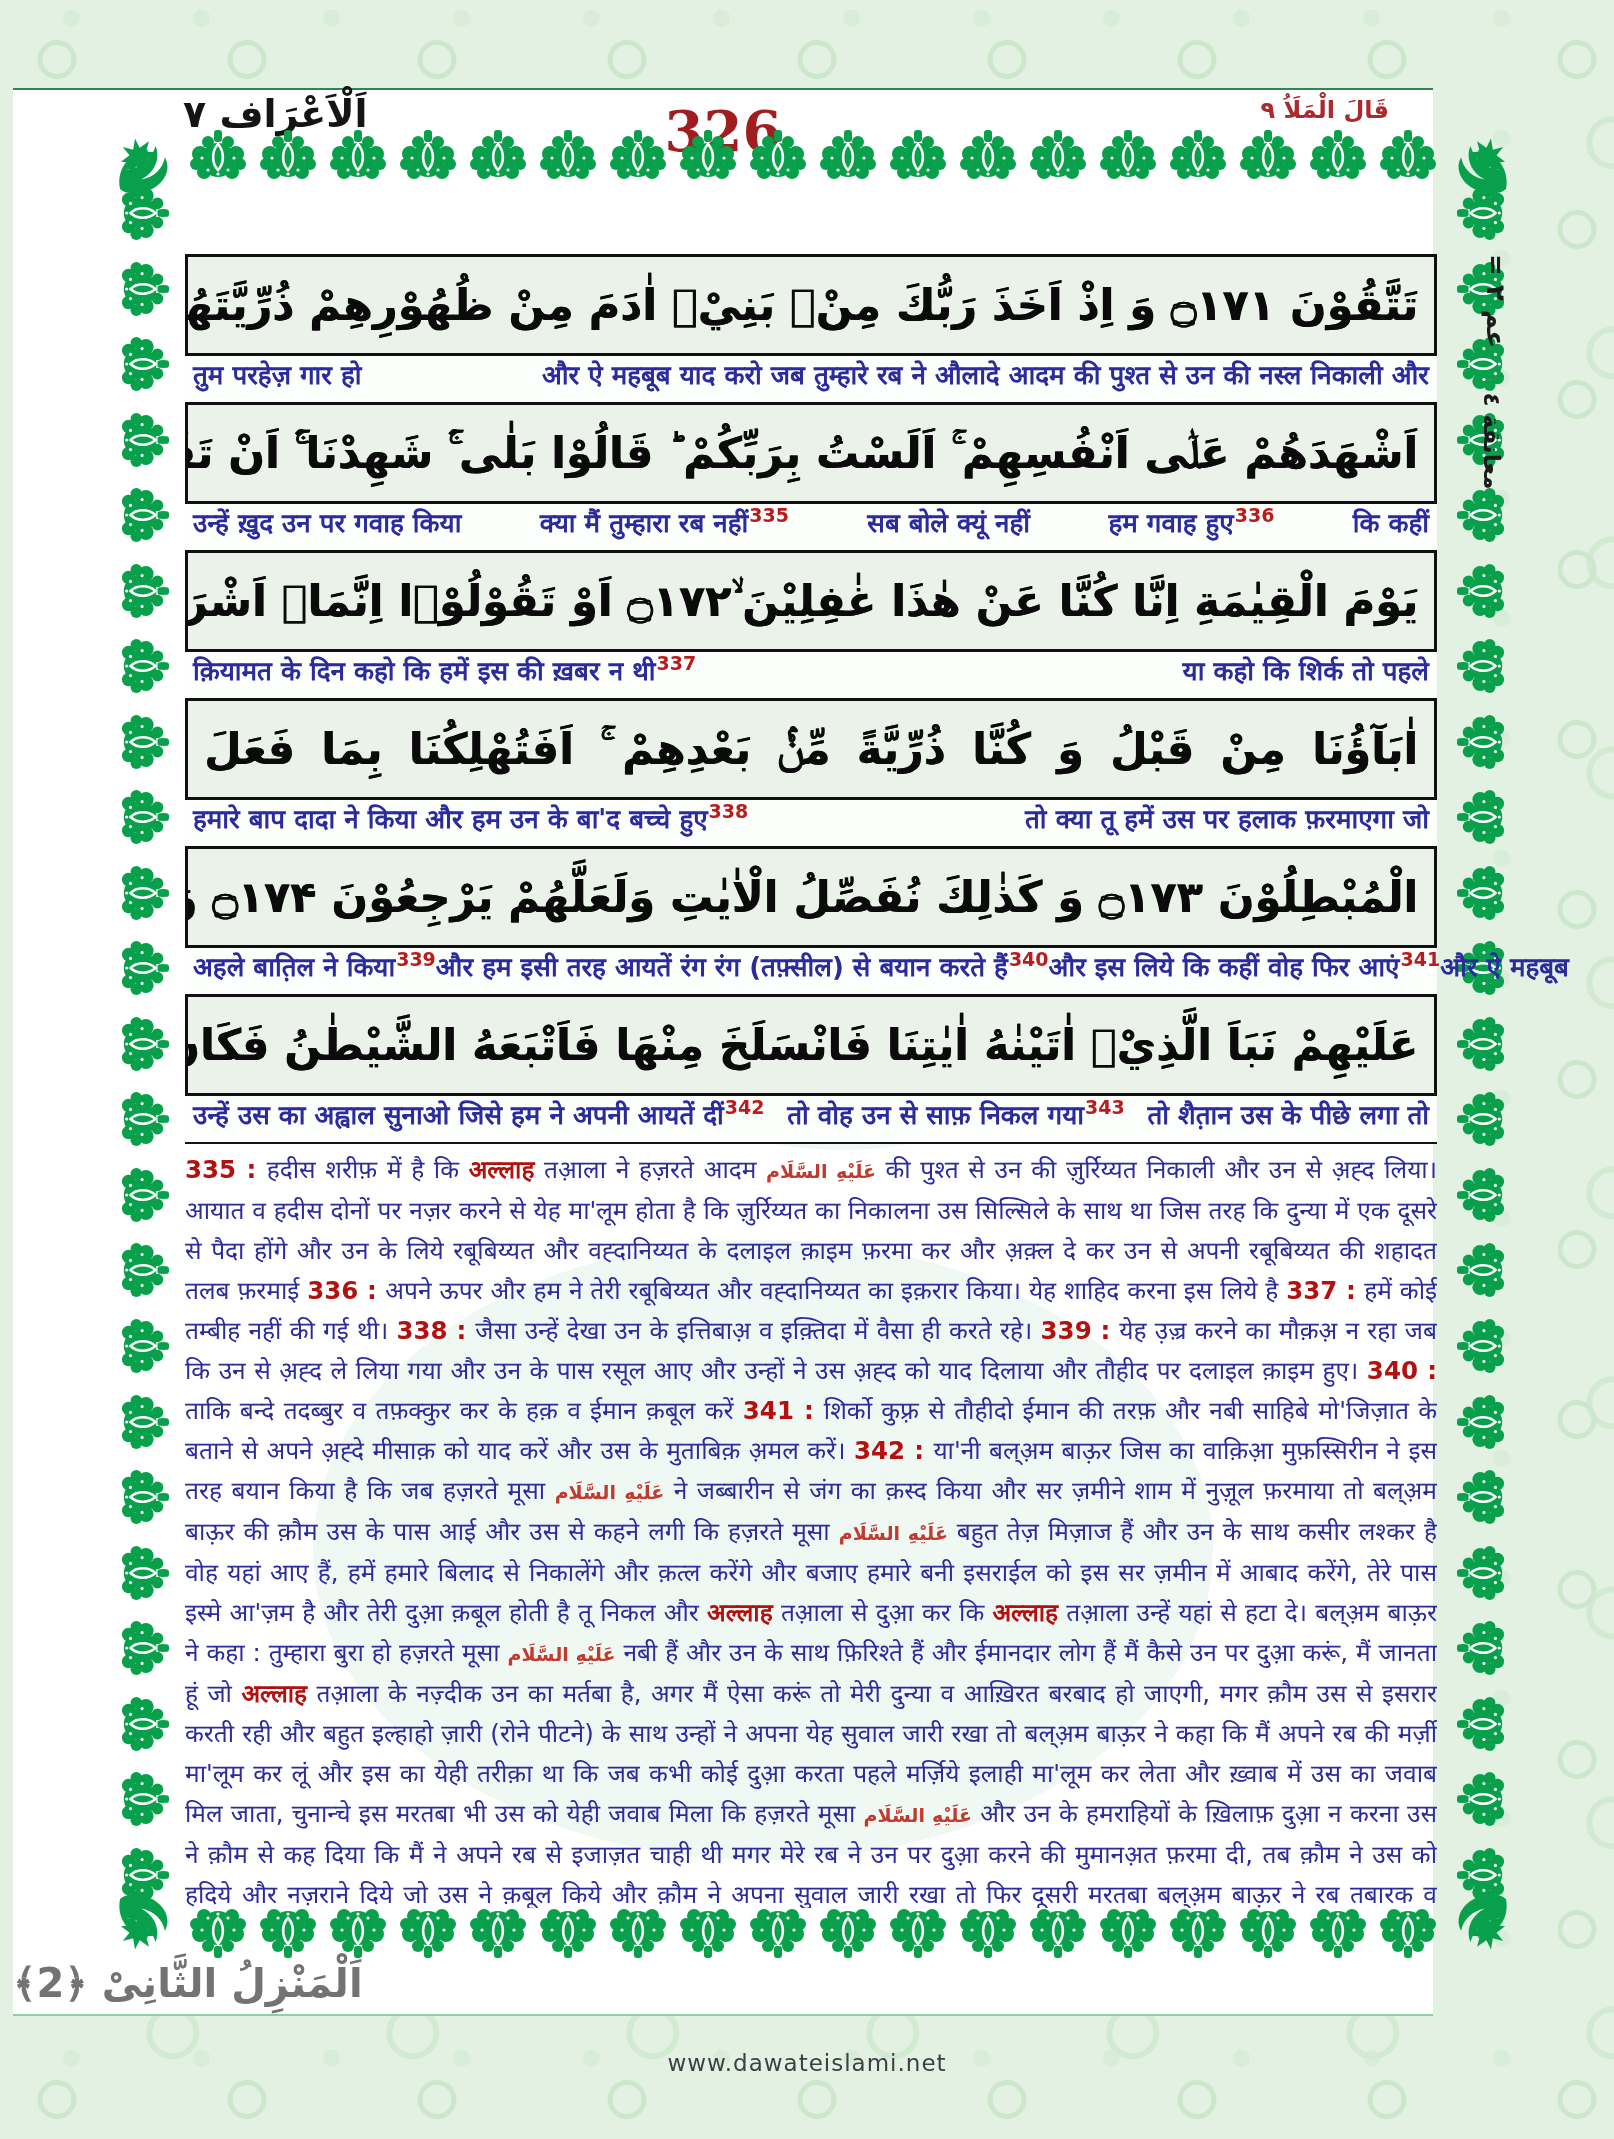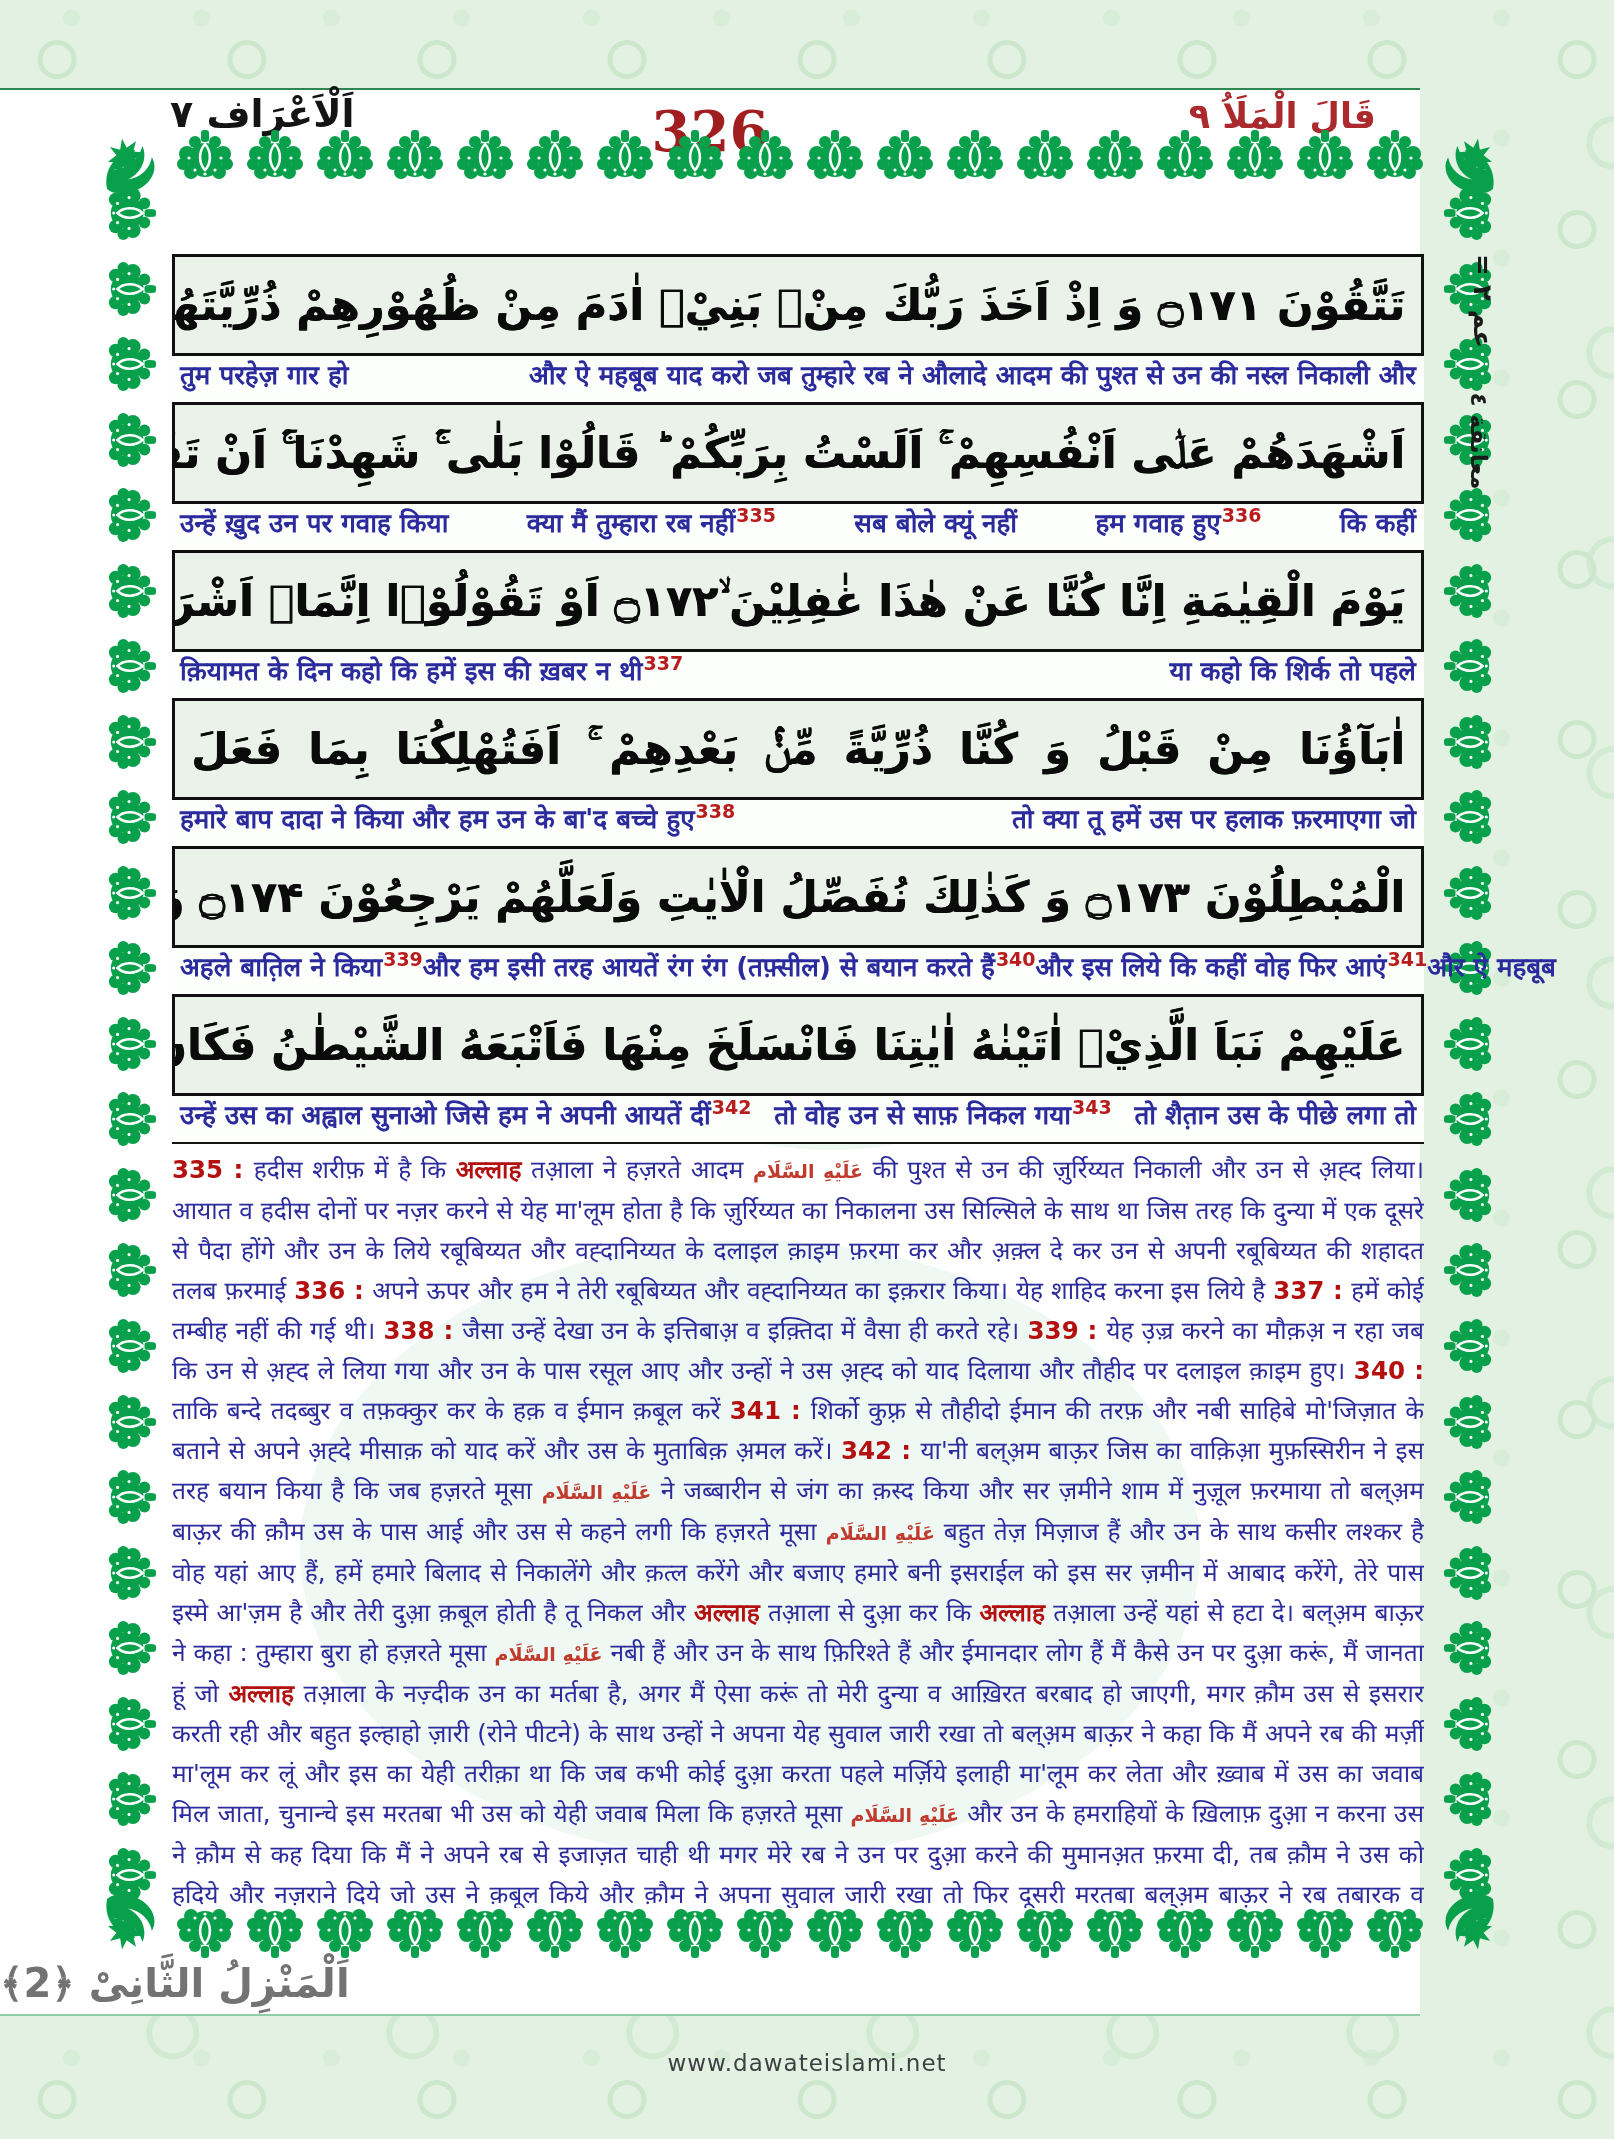--- a/index.html
+++ b/index.html
@@ -7,28 +7,28 @@
     width:1614px;height:2139px;position:relative;overflow:hidden;
     font-family:"DejaVu Sans",sans-serif;
     background-color:#e3f1e3;
     background-image:
       radial-gradient(circle at 30% 35%, rgba(255,255,255,0) 14px, #cde7cd 15px, #cde7cd 19px, rgba(255,255,255,0) 20px),
       radial-gradient(circle at 72% 68%, rgba(255,255,255,0) 20px, #d2ead2 21px, #d2ead2 26px, rgba(255,255,255,0) 27px),
       radial-gradient(circle at 55% 15%, #d7edd7 8px, rgba(255,255,255,0) 9px);
     background-size:190px 170px, 240px 210px, 130px 120px;
   }
   .page{
-    position:absolute;top:88px;left:0;width:1420px;height:1924px;
+    position:absolute;top:88px;left:13px;width:1420px;height:1924px;
     background:#ffffff;border-top:2px solid #2f8653;border-bottom:2px solid #8fcfa8;
   }
   
   .hdr-surah{position:absolute;top:2px;left:170px;font-size:38px;font-weight:bold;color:#141414;direction:rtl;}
   .hdr-page{position:absolute;top:8px;left:0;width:100%;text-align:center;
     font-family:"DejaVu Serif",serif;font-size:56px;font-weight:bold;color:#a01d20;}
-  .hdr-juz{position:absolute;top:6px;right:44px;font-size:35px;font-weight:bold;color:#ab2a2d;direction:rtl;}
+  .hdr-juz{position:absolute;top:6px;right:44px;font-size:24px;font-weight:bold;color:#ab2a2d;direction:rtl;}
   
   .frame{position:absolute;left:104px;top:40px;width:1392px;height:1828px;}
   .b-row{position:absolute;left:58px;right:58px;height:54px;display:flex;justify-content:center;}
   .b-row.top{top:0;}
   .b-row.bottom{bottom:0;transform:scaleY(-1);}
   .b-row svg{width:70px;height:52px;flex:0 0 auto;}
   .b-col{position:absolute;top:58px;bottom:58px;width:54px;display:flex;flex-direction:column;justify-content:space-between;align-items:center;}
   .b-col.left{left:0;}
   .b-col.right{right:0;}
   .b-col svg{width:66px;height:50px;flex:0 0 auto;}

